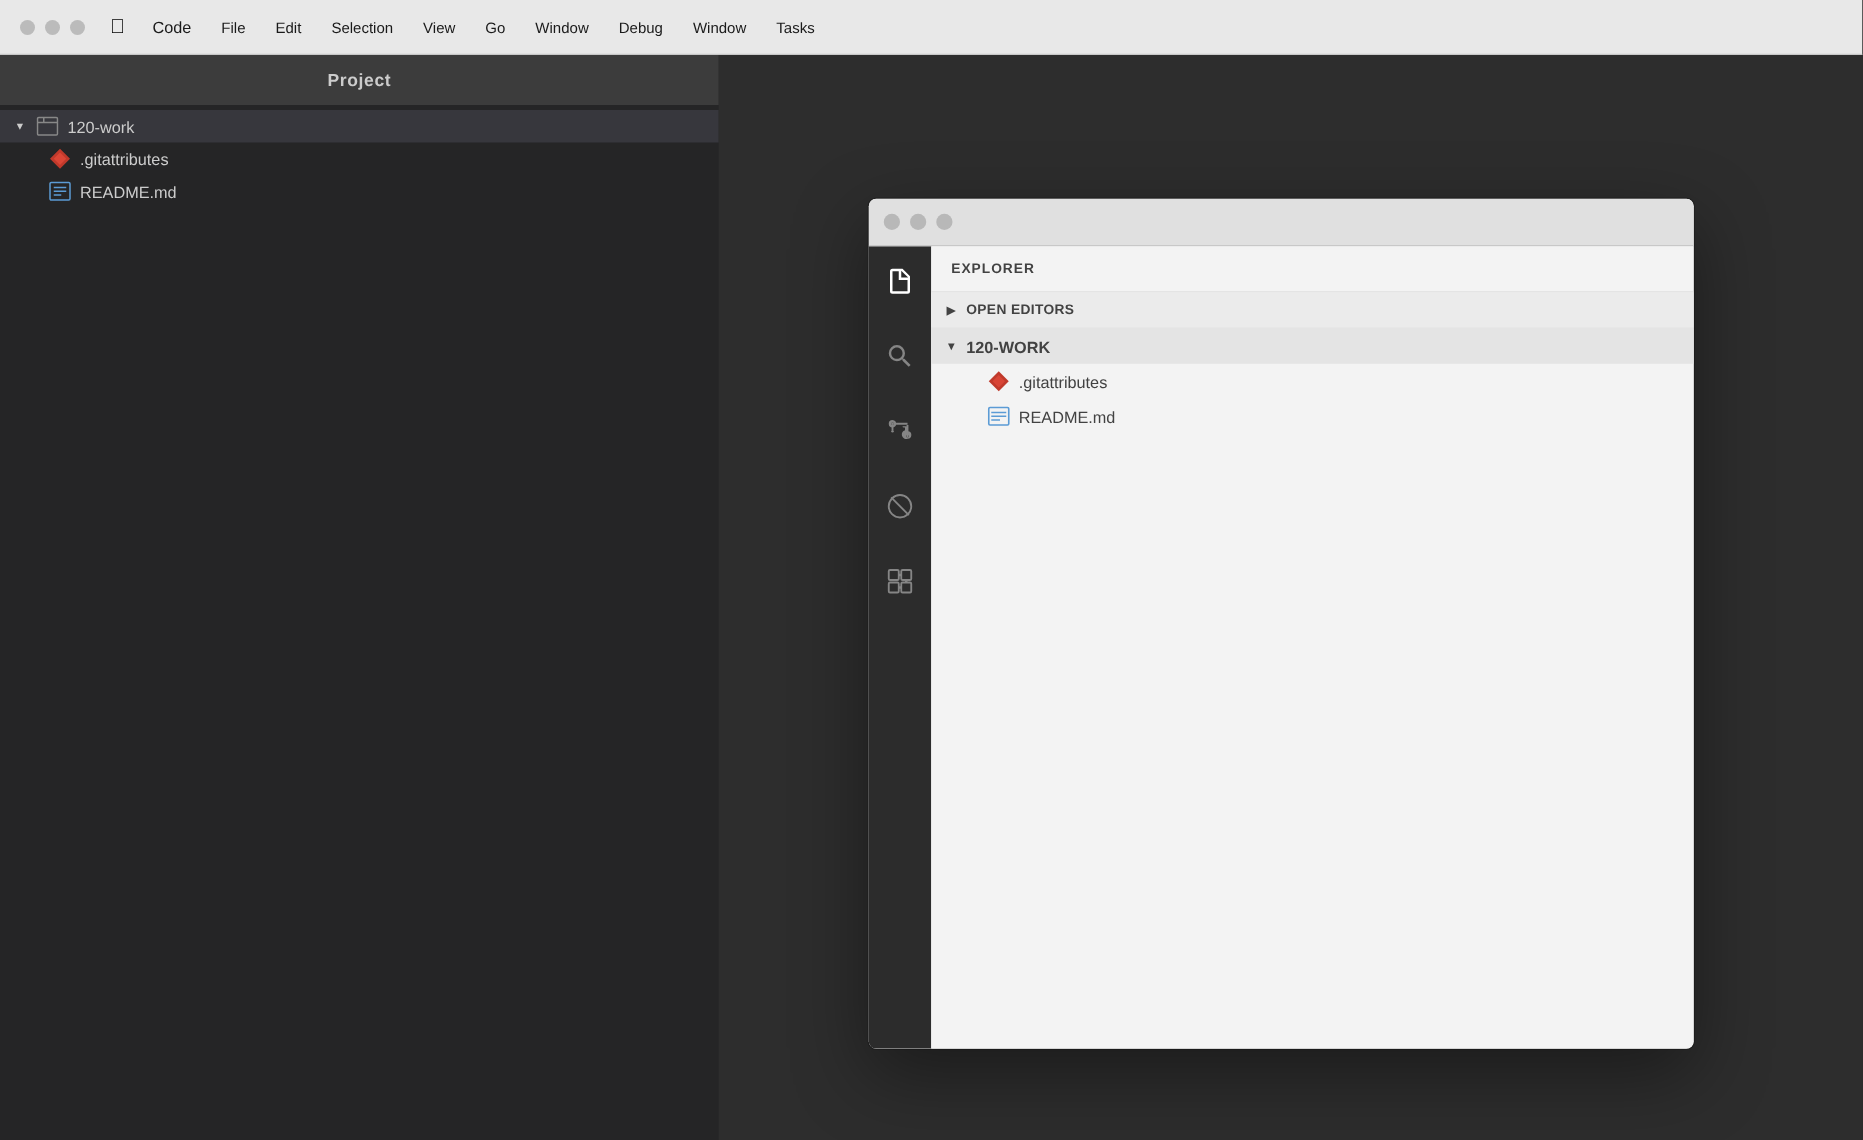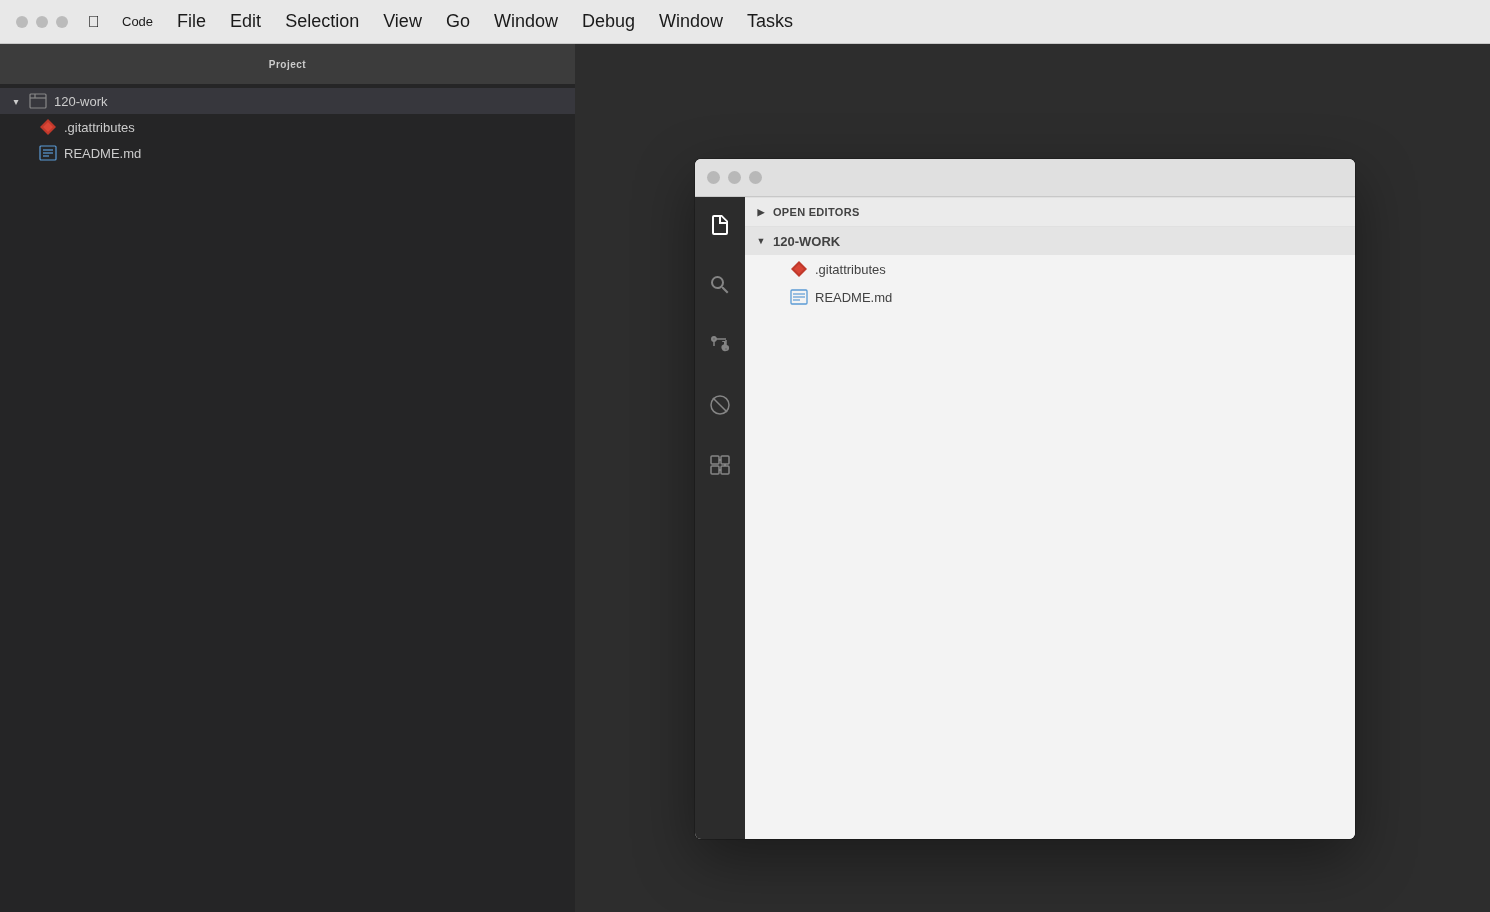--- a/index.html
+++ b/index.html
@@ -39,21 +39,21 @@
       align-items: center;
       flex: 1;
     }
     .menu-apple {
       font-size: 16px;
       margin-right: 8px;
       cursor: default;
     }
     .menu-item {
       padding: 2px 10px;
-      font-size: 18px;
+      font-size: 12px;
       font-weight: 400;
       color: #1a1a1a;
       cursor: default;
       border-radius: 3px;
     }
     .menu-item-code {
       font-weight: 400;
       font-size: 13px;
     }
 
@@ -74,21 +74,21 @@
       flex-direction: column;
       flex-shrink: 0;
     }
     .left-panel-header {
       height: 40px;
       background: #3c3c3c;
       display: flex;
       align-items: center;
       justify-content: center;
       color: #cccccc;
-      font-size: 10px;
+      font-size: 14px;
       font-weight: 600;
       letter-spacing: 0.5px;
     }
     .project-tree {
       flex: 1;
       padding: 4px 0;
     }
     .tree-item {
       display: flex;
       align-items: center;
@@ -413,20 +413,23 @@
               <rect x="13" y="13" width="8" height="8" fill="none" stroke="currentColor" stroke-width="1.5" rx="1"></rect>
               <line x1="11" y1="7" x2="13" y2="7" stroke="currentColor" stroke-width="2"></line>
               <line x1="17" y1="11" x2="17" y2="13" stroke="currentColor" stroke-width="2"></line>
               <line x1="11" y1="17" x2="13" y2="17" stroke="currentColor" stroke-width="2"></line>
             </svg>
           </div>
         </div>
 
         <div class="explorer-sidebar">
 
+          <div class="explorer-header">
+            <span>EXPLORER</span>
+          </div>
 
           <div class="explorer-section">
             <div class="explorer-section-header">
               <span class="section-chevron">▶</span>
               <span>OPEN EDITORS</span>
             </div>
           </div>
 
           <div class="explorer-section">
             <div class="explorer-root-row">

